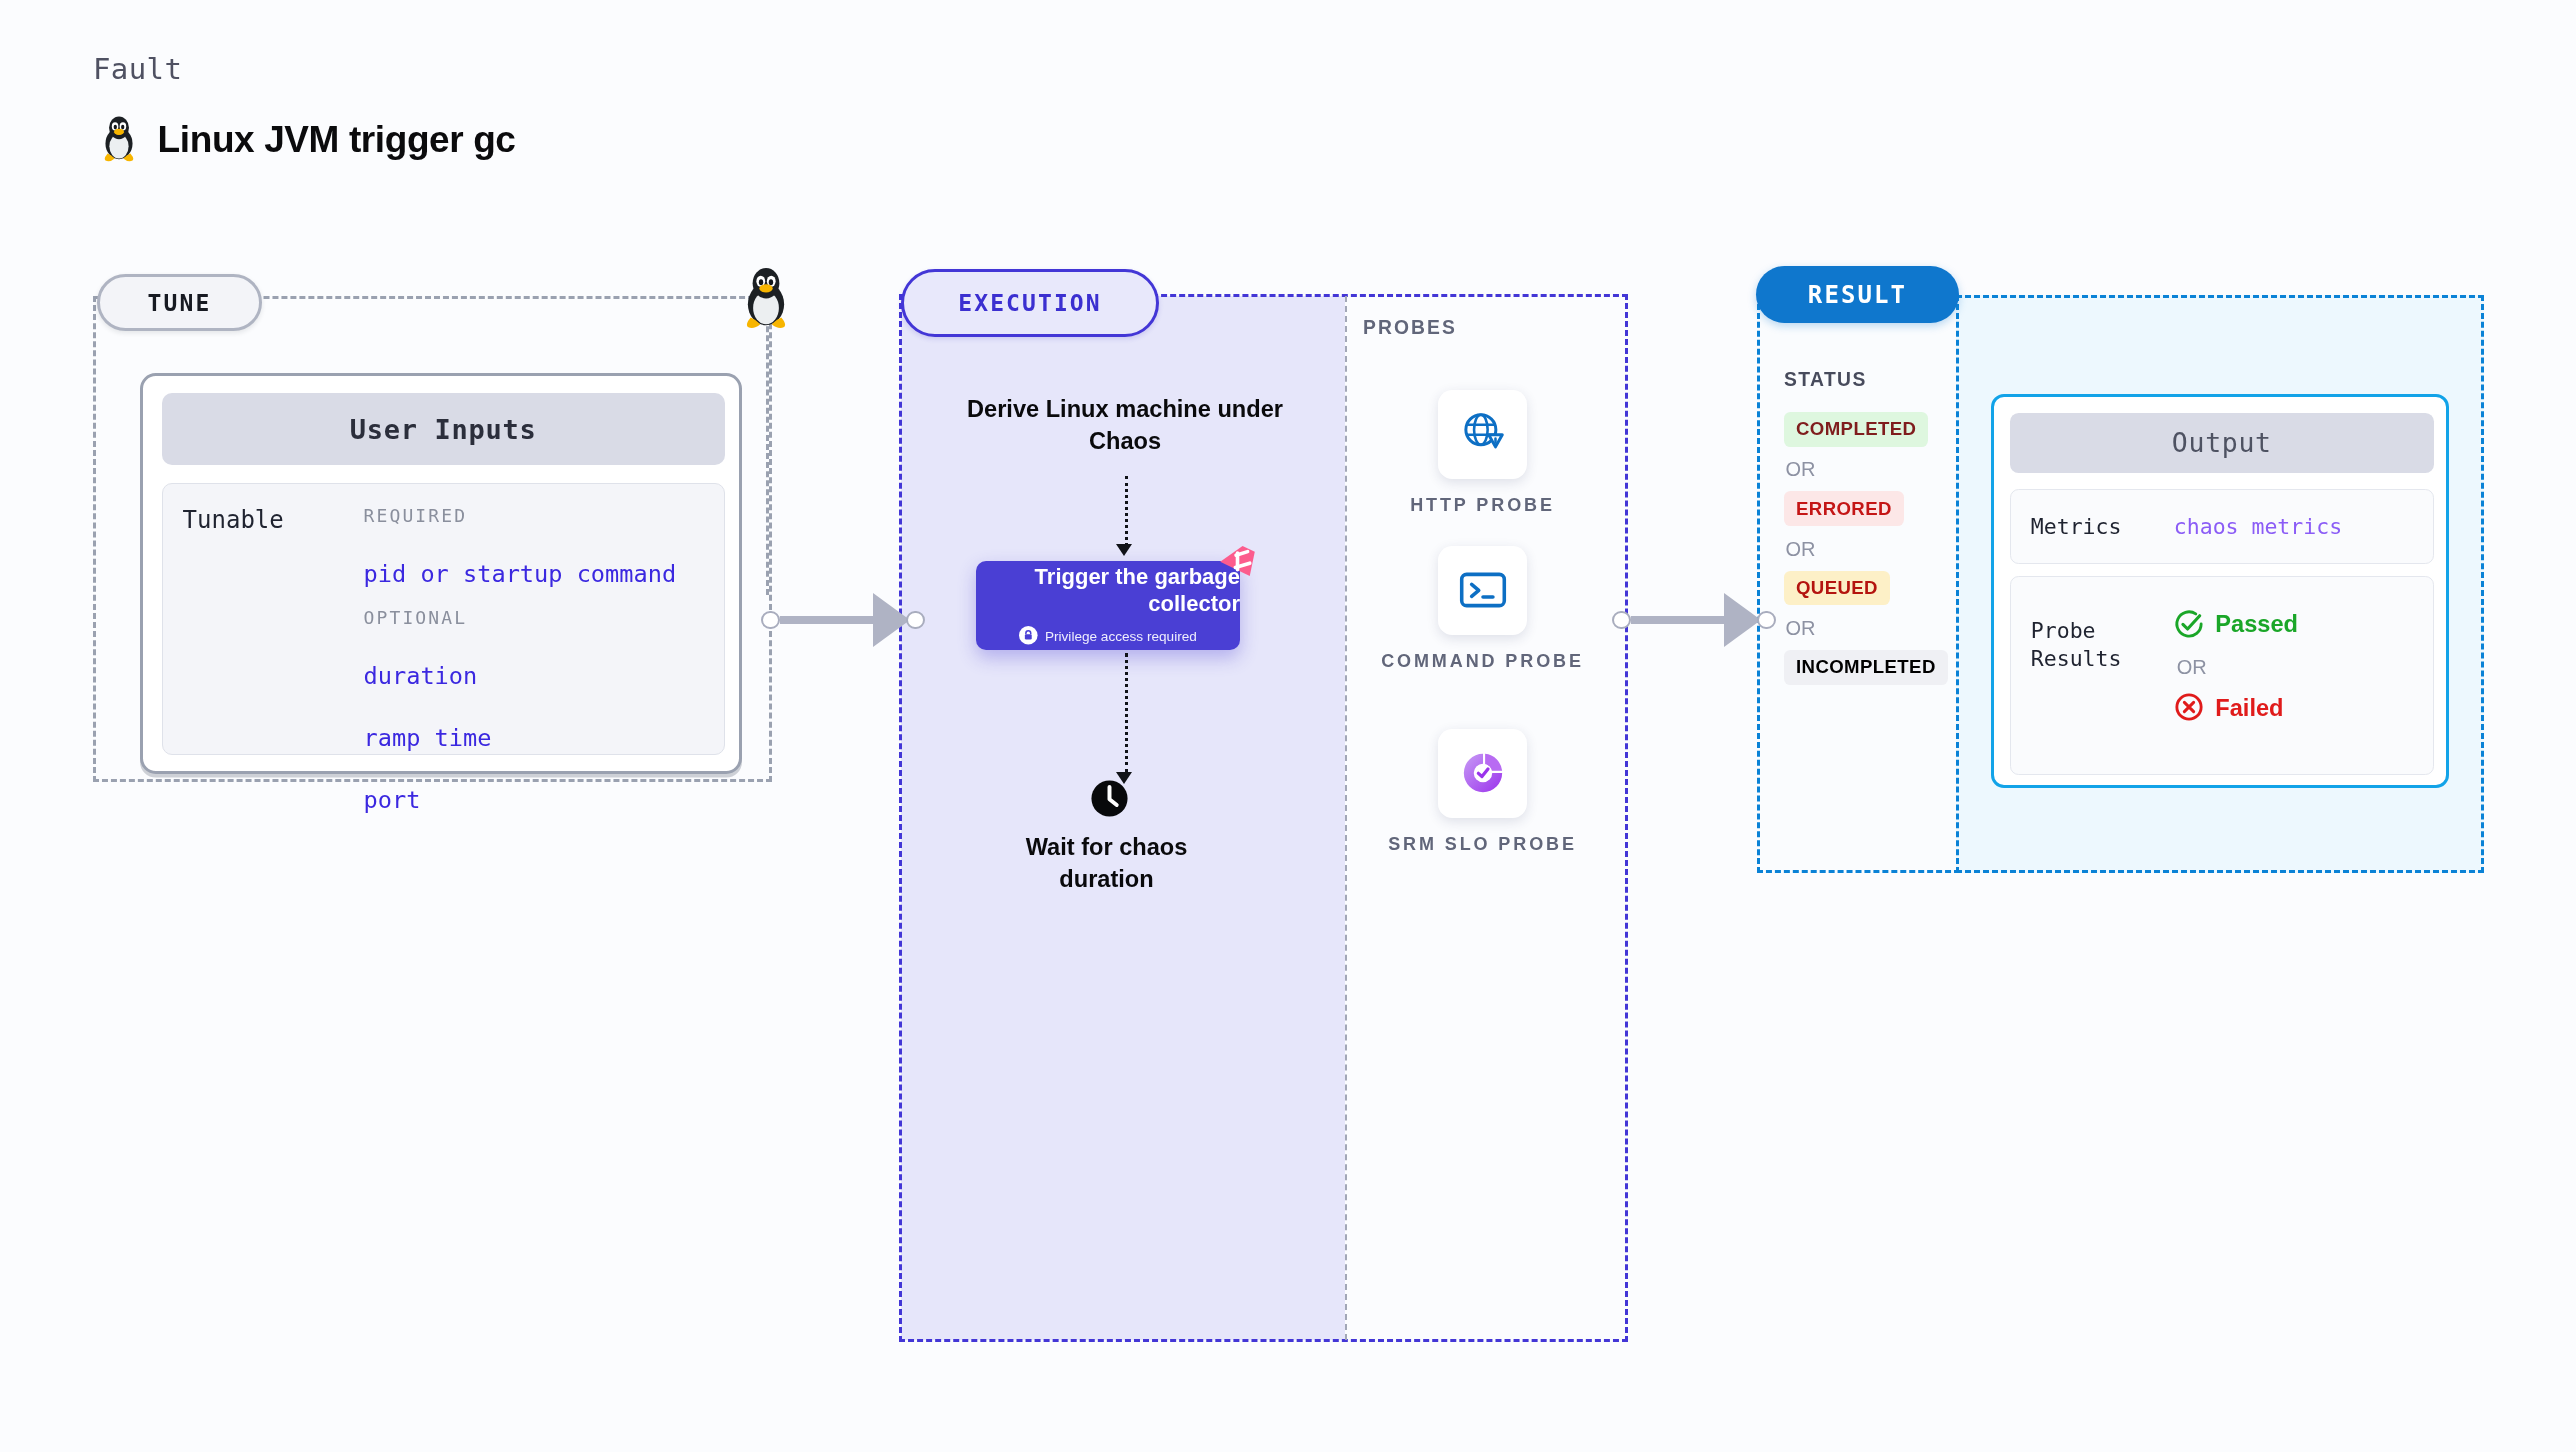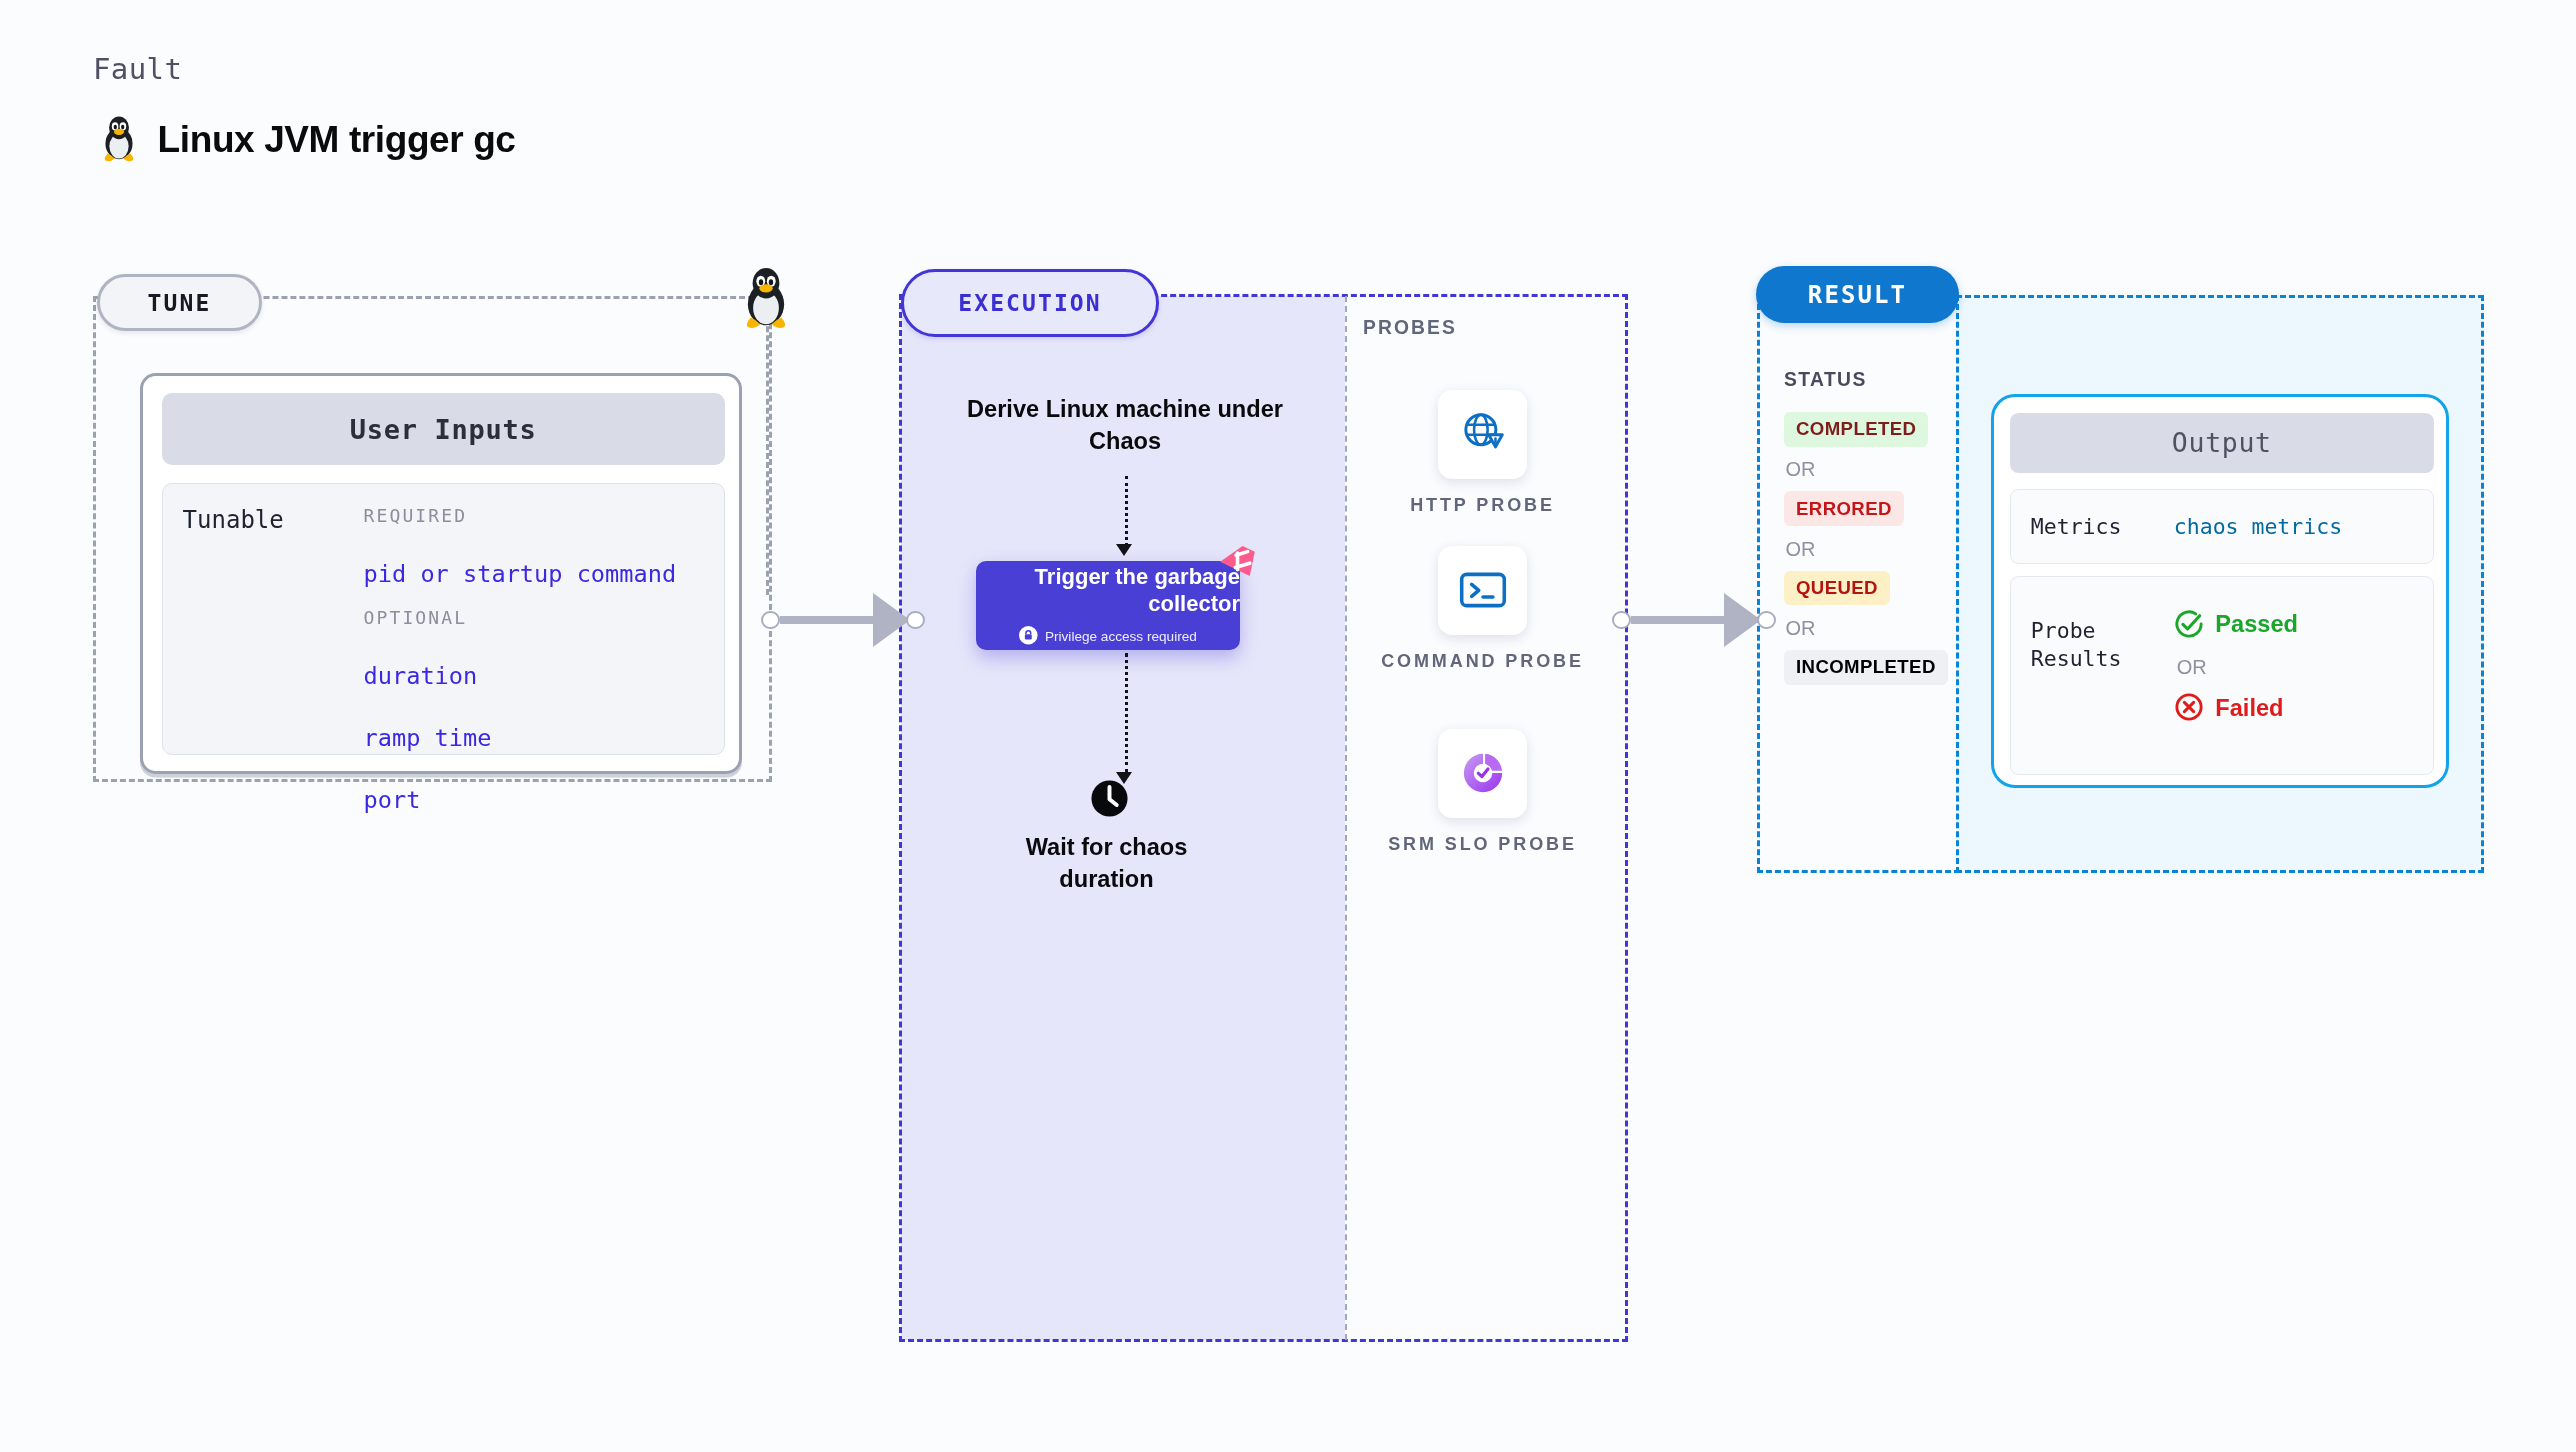--- a/index.html
+++ b/index.html
@@ -175,21 +175,21 @@
     font-size: 19.3px; font-weight: 700; color: #474B5C; letter-spacing: 1.4px;
   }
   #status-stack { position: absolute; left: 1784px; top: 412px; width: 165px; }
   .st-chip {
     display: inline-block; border-radius: 6.4px; padding: 6.4px 12px;
     font-size: 18.6px; font-weight: 700; letter-spacing: 0.4px;
   }
   .st-or { font-size: 20px; color: #8D92A3; margin: 11.5px 0 10px 1.4px; }
   #output-card {
     position: absolute; left: 1991px; top: 394px; width: 458px; height: 394px;
-    background: #FFFFFF; border: 3.6px solid #12A3E8; border-radius: 24px;
+    background: #FFFFFF; border: 3.6px solid #12A3E8; border-radius: 13px;
   }
   #output-header {
     position: absolute; left: 15.8px; top: 15.8px; width: 424px; height: 60px;
     background: #D9DBE6; border-radius: 8.6px;
     display: flex; align-items: center; justify-content: center;
     font-family: "DejaVu Sans Mono", monospace; font-size: 26.5px;
     color: #4E5262; letter-spacing: 0.7px;
   }
   #metrics-row {
     position: absolute; left: 15.8px; top: 92px; width: 424px; height: 75px;
@@ -198,21 +198,21 @@
   }
   #probe-res-row {
     position: absolute; left: 15.8px; top: 179px; width: 424px; height: 199px;
     background: #FAFBFD; border: 1.4px solid #E4E7EE; border-radius: 8.6px;
   }
   .out-key {
     font-family: "DejaVu Sans Mono", monospace; font-size: 21.5px;
     color: #1F2330; line-height: 1.3;
   }
   .out-val-mono {
-    font-family: "DejaVu Sans Mono", monospace; font-size: 21.5px; color: #0369a1;
+    font-family: "DejaVu Sans Mono", monospace; font-size: 21.5px; color: #8b5cf6;
   }
   .pr-line { display: flex; align-items: center; gap: 11.5px; }
   .pr-text { font-size: 23.6px; font-weight: 700; }
 </style>
 </head>
 <body>
 
 <div id="stage">
 
   <div id="hdr-fault">Fault</div>

